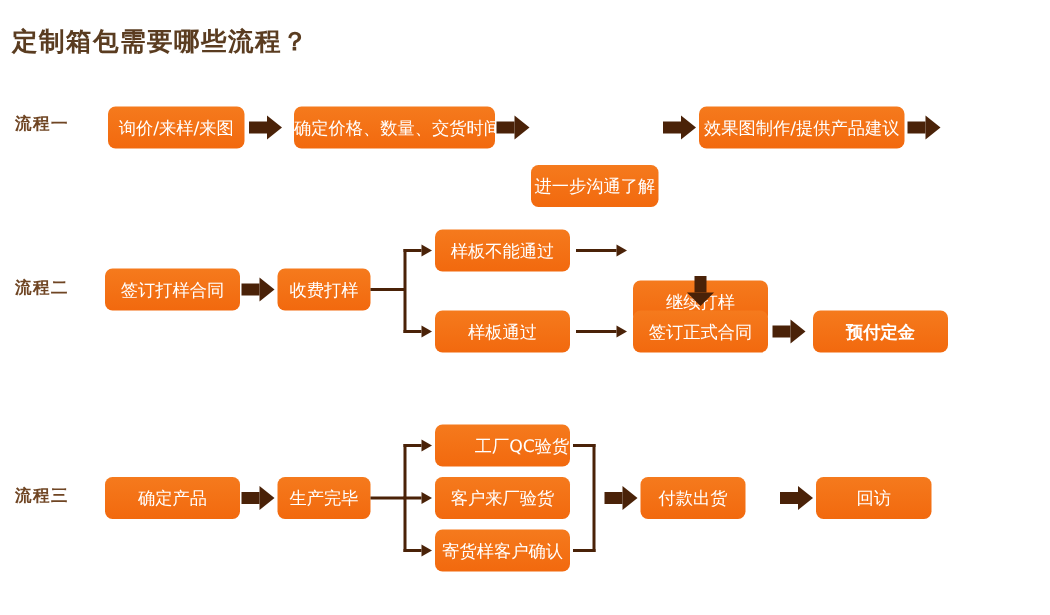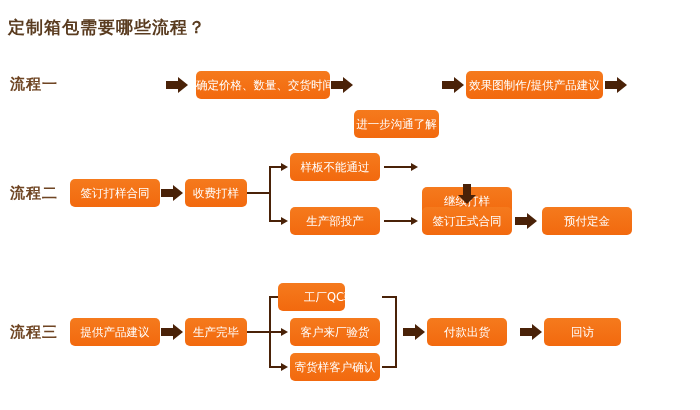--- a/index.html
+++ b/index.html
@@ -13,21 +13,21 @@
   html,body{margin:0;padding:0;background:#fff;}
   .canvas{
     position:relative;width:700px;height:410px;background:#fff;overflow:hidden;
     font-family:"DejaVu Sans","Liberation Sans",sans-serif;
   }
   .title{
     position:absolute;left:8px;top:16px;font-size:17px;font-weight:bold;
     color:var(--title);letter-spacing:1px;
   }
   .flow-label{
-    position:absolute;font-size:15px;font-weight:bold;color:var(--label);letter-spacing:1px;
+    position:absolute;font-size:11px;font-weight:bold;color:var(--label);letter-spacing:1px;
   }
   .node{
     position:absolute;height:28px;background:linear-gradient(180deg,var(--orange-hi),var(--orange));
     border-radius:5px;color:var(--node-text);font-size:11.5px;line-height:28px;
     text-align:center;white-space:nowrap;box-sizing:border-box;
   }
   
   .barrow{position:absolute;width:22px;height:16px;}
   .barrow::before{content:'';position:absolute;left:0;top:4px;width:12px;height:8px;background:var(--brown);}
   .barrow::after{content:'';position:absolute;left:12px;top:0;width:0;height:0;
@@ -46,20 +46,21 @@
   .vline{position:absolute;width:2px;background:var(--brown);}
 </style>
 </head>
 <body>
 
 <div class="canvas">
 
   <div class="title">定制箱包需要哪些流程？</div>
 
   <div class="flow-label" style="left:10px;top:75px;">流程一</div>
+  <div class="node" style="left:72px;top:71px;width:91px;">询价/来样/来图</div>
   <div class="barrow" style="left:166px;top:77px;"></div>
   <div class="node" style="left:196px;top:71px;width:134px;">确定价格、数量、交货时间</div>
   <div class="barrow" style="left:331px;top:77px;"></div>
   <div class="node" style="left:354px;top:71px;width:85px;margin-top:39px;">进一步沟通了解</div>
   <div class="barrow" style="left:442px;top:77px;"></div>
   <div class="node" style="left:466px;top:71px;width:137px;">效果图制作/提供产品建议</div>
   <div class="barrow" style="left:605px;top:77px;"></div>
 
   <div class="flow-label" style="left:10px;top:184px;">流程二</div>
   <div class="node" style="left:70px;top:179px;width:90px;">签订打样合同</div>
@@ -69,43 +70,43 @@
   <div class="hline" style="left:247px;top:192px;width:23px;"></div>
   <div class="vline" style="left:269px;top:166px;height:56px;"></div>
   <div class="tarrow" style="left:269px;top:166px;width:12px;"></div>
   <div class="tarrow" style="left:269px;top:220px;width:12px;"></div>
 
   <div class="node" style="left:290px;top:153px;width:90px;">样板不能通过</div>
   <div class="tarrow" style="left:384px;top:166px;width:27px;"></div>
   <div class="node" style="left:422px;top:153px;width:90px;margin-top:34px;">继续打样</div>
   <div class="barrow-down" style="left:458px;top:184px;"></div>
 
-  <div class="node" style="left:290px;top:207px;width:90px;">生产部投产</div>
+  <div class="node" style="left:290px;top:207px;width:90px;">样板通过</div>
   <div class="tarrow" style="left:384px;top:220px;width:27px;"></div>
   <div class="node" style="left:422px;top:207px;width:90px;">签订正式合同</div>
   <div class="barrow" style="left:515px;top:213px;"></div>
-  <div class="node" style="left:542px;top:207px;width:90px;">预付定金</div>
+  <div class="node" style="left:542px;top:207px;width:90px;font-weight:bold;">预付定金</div>
 
   <div class="flow-label" style="left:10px;top:323px;">流程三</div>
-  <div class="node" style="left:70px;top:318px;width:90px;">提供产品建议</div>
+  <div class="node" style="left:70px;top:318px;width:90px;">确定产品</div>
   <div class="barrow" style="left:161px;top:324px;"></div>
   <div class="node" style="left:185px;top:318px;width:62px;">生产完毕</div>
 
   <div class="hline" style="left:247px;top:331px;width:23px;"></div>
   <div class="vline" style="left:269px;top:296px;height:72px;"></div>
   <div class="tarrow" style="left:269px;top:296px;width:12px;"></div>
   <div class="tarrow" style="left:269px;top:331px;width:12px;"></div>
   <div class="tarrow" style="left:269px;top:366px;width:12px;"></div>
 
-  <div class="node" style="left:278px;top:283px;width:67px;padding-left:26px;">工厂QC验货</div>
+  <div class="node" style="left:290px;top:283px;width:90px;padding-left:26px;">工厂QC验货</div>
   <div class="node" style="left:290px;top:353px;width:90px;">寄货样客户确认</div>
   <div class="node" style="left:290px;top:318px;width:90px;">客户来厂验货</div>
 
   <div class="hline" style="left:382px;top:296px;width:15px;"></div>
   <div class="vline" style="left:395px;top:296px;height:72px;"></div>
   <div class="hline" style="left:382px;top:366px;width:15px;"></div>
 
   <div class="barrow" style="left:403px;top:324px;"></div>
-  <div class="node" style="left:427px;top:318px;width:80px;">付款出货</div>
+  <div class="node" style="left:427px;top:318px;width:70px;">付款出货</div>
   <div class="barrow" style="left:520px;top:324px;"></div>
   <div class="node" style="left:544px;top:318px;width:77px;">回访</div>
 
 </div>
 
 </body></html>

